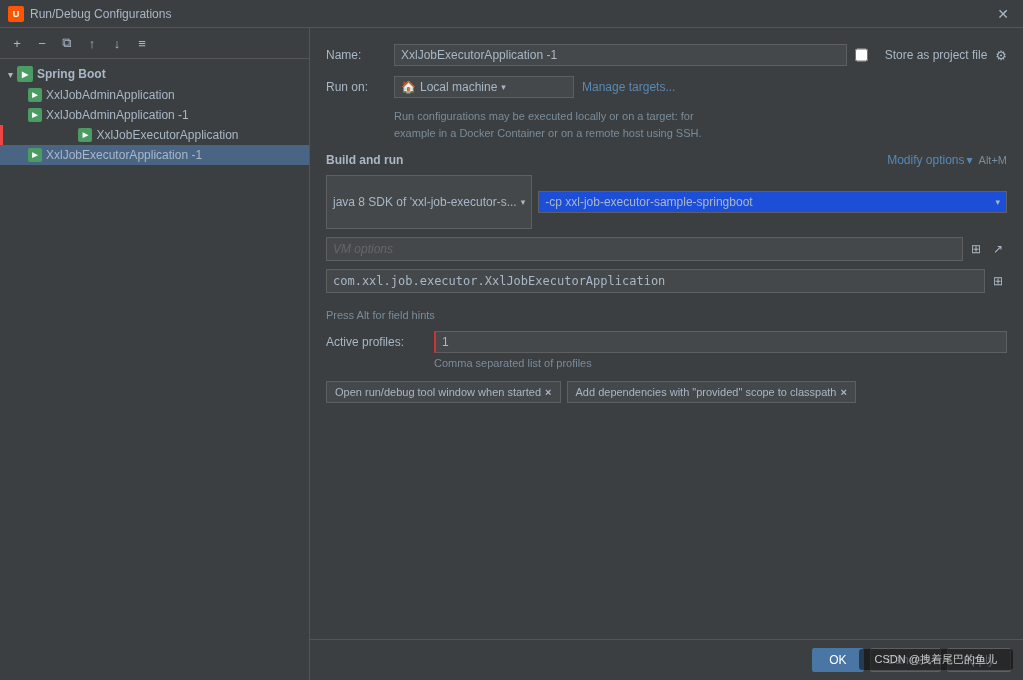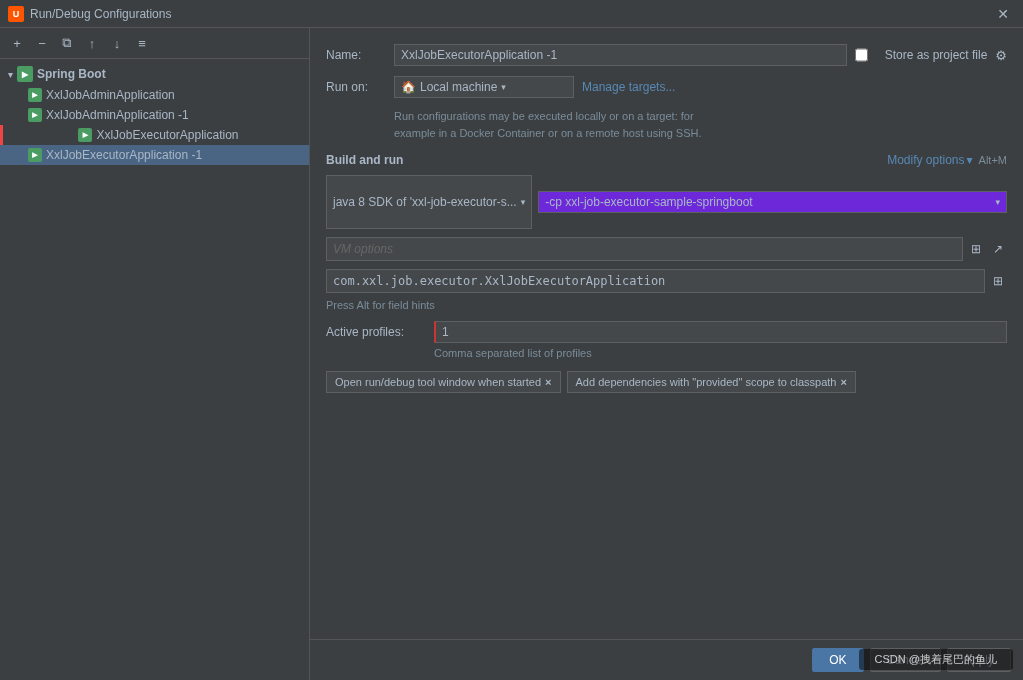--- a/index.html
+++ b/index.html
@@ -288,21 +288,21 @@
       color: #a9b7c6;
       flex: 0 0 auto;
       max-width: 240px;
       overflow: hidden;
       text-overflow: ellipsis;
       white-space: nowrap;
     }
     .classpath-dropdown {
       display: flex;
       align-items: center;
-      background: #6d28d9;
+      background: #1d4ed8;
       border: 1px solid #5e6060;
       padding: 3px 6px;
       gap: 0;
       cursor: pointer;
       font-size: 12px;
       color: #a9b7c6;
       flex: 1;
       overflow: hidden;
     }
     .dropdown-arrow { font-size: 9px; color: #a9b7c6; flex-shrink: 0; }
@@ -328,21 +328,21 @@
       border: none;
       color: #a9b7c6;
       cursor: pointer;
       font-size: 12px;
       padding: 2px 4px;
     }
 
     .main-class-row {
       display: flex;
       align-items: center;
-      margin-bottom: 6px;
+      margin-bottom: 16px;
       gap: 4px;
     }
     .main-class-input {
       flex: 1;
       background: #45484a;
       border: 1px solid #5e6060;
       color: #a9b7c6;
       padding: 4px 6px;
       font-size: 12px;
       font-family: monospace;

